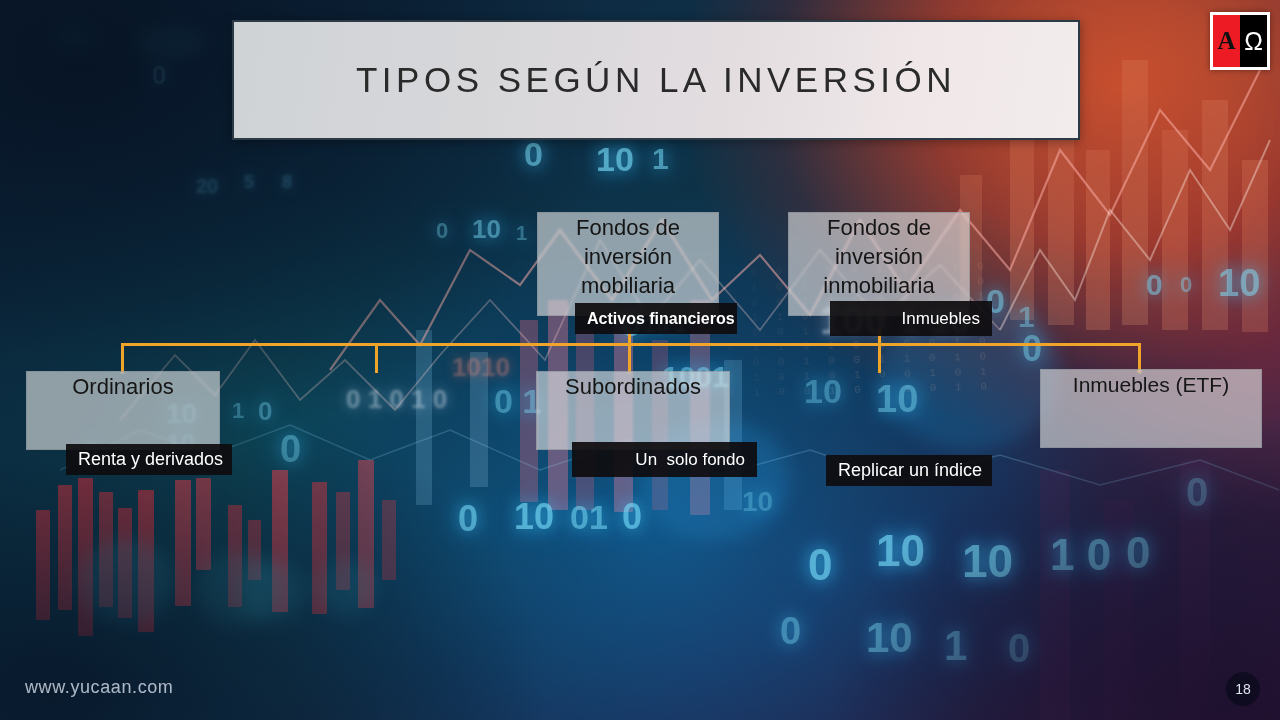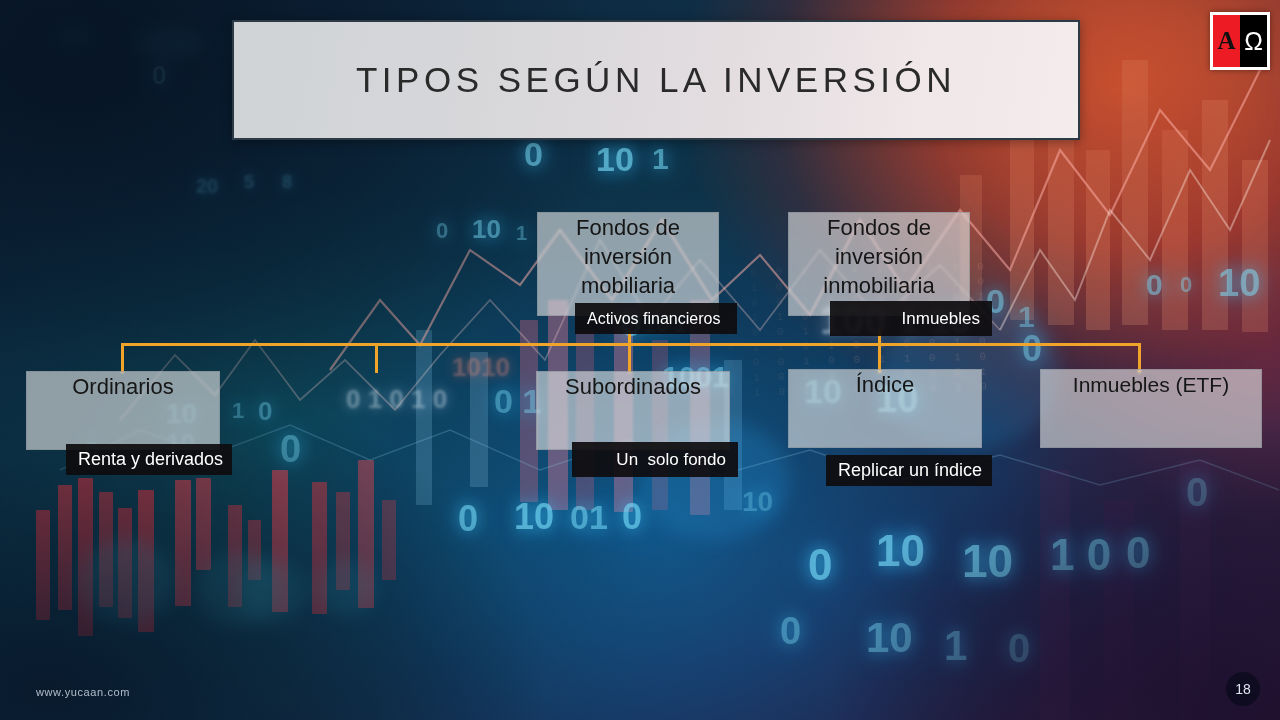--- a/index.html
+++ b/index.html
@@ -108,34 +108,34 @@
 
   .tag{
     position:absolute;
     background:rgba(14,12,14,.92);
     color:#ffffff;
     display:flex;align-items:center;
     padding:0 12px;
     white-space:nowrap;
     font-weight:400;
   }
-  .tag.s16{font-size:16px;height:31px;}
+  .tag.s16{font-size:16px;height:31px;font-weight:bold;}
   .tag.s22{font-size:17px;height:35px;}
   .tag.s18{font-size:18px;height:31px;}
   .tag.right{justify-content:flex-end;}
 
   
   .conn{position:absolute;background:#f0a429;}
   .conn-h{height:3px;}
   .conn-v{width:3px;}
 
   
   .footer-url{
-    position:absolute;left:36px;bottom:22px;
-    font-size:11px;letter-spacing:.6px;color:rgba(214,224,236,.80);margin-top:8px;
+    position:absolute;left:25px;bottom:22px;
+    font-size:18px;letter-spacing:.6px;color:rgba(214,224,236,.80);margin-top:8px;
   }
   .page-badge{
     position:absolute;right:20px;bottom:14px;width:34px;height:34px;border-radius:50%;
     background:rgba(9,10,26,.72);
     display:flex;align-items:center;justify-content:center;
     color:#dfe5ef;font-size:14px;
   }
 </style>
 </head>
 <body>
@@ -312,27 +312,24 @@
     <div class="node-text">Ordinarios</div>
   </div>
   <div class="tag s18" style="left:66px;top:444px;width:166px;">
     <span>Renta y derivados</span>
   </div>
 
 
   <div class="node" style="left:536px;top:371px;width:194px;height:79px;">
     <div class="node-text">Subordinados</div>
   </div>
-  <div class="tag s22 right" style="left:572px;top:442px;width:166px;">
+  <div class="tag s22 right" style="left:572px;top:442px;width:185px;">
     <span style="white-space:pre;">Un  solo fondo</span>
   </div>
 
-  <div class="node" style="left:788px;top:369px;width:194px;height:79px;">
-    <div class="node-text">Índice</div>
-  </div>
   <div class="tag s18" style="left:826px;top:455px;width:166px;">
     <span>Replicar un índice</span>
   </div>
 
   <div class="node" style="left:1040px;top:369px;width:222px;height:79px;">
     <div class="node-text small">Inmuebles (ETF)</div>
   </div>
 
   <div class="footer-url">www.yucaan.com</div>
   <div class="page-badge">

